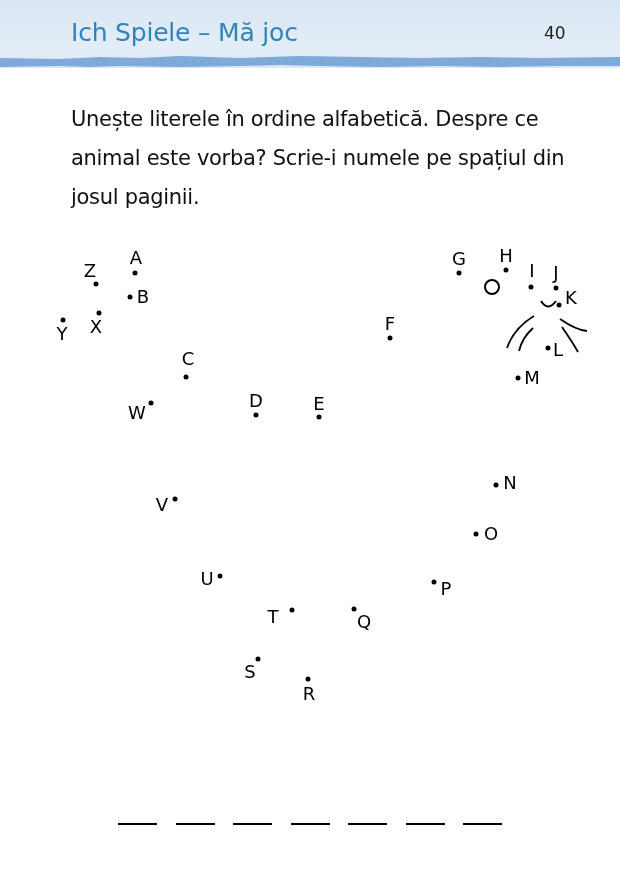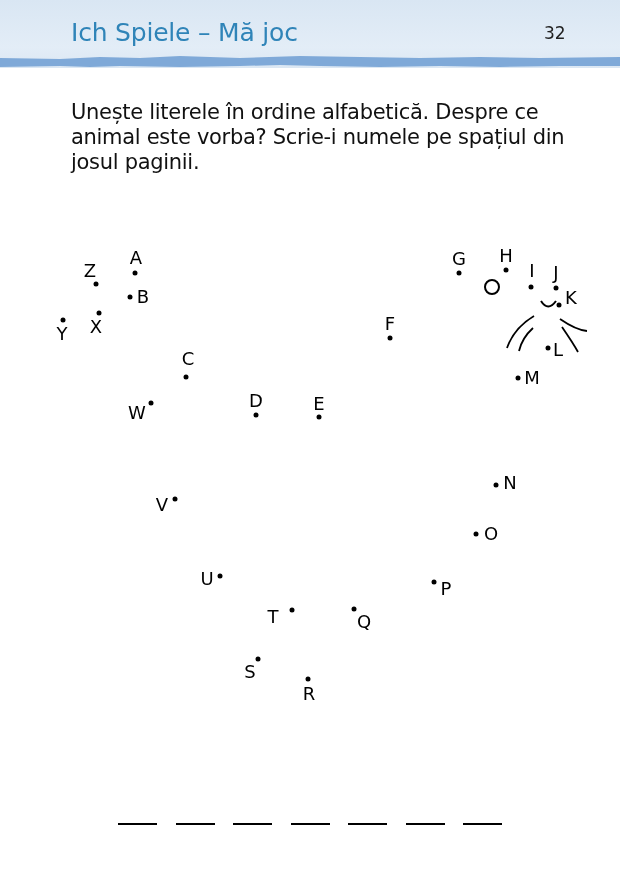--- a/index.html
+++ b/index.html
@@ -16,21 +16,21 @@
     .title {
       position: absolute; left: 71px; top: 18px;
       font-size: 25px; color: #2f84b8; letter-spacing: -0.2px;
     }
     .page-num {
       position: absolute; left: 544px; top: 23px;
       font-size: 17px; color: #222;
     }
     .instructions {
       position: absolute; left: 71px; top: 100px; width: 520px;
-      font-size: 21px; line-height: 25px; color: #111; letter-spacing: -0.3px;
+      font-size: 21px; line-height: 39px; color: #111; letter-spacing: -0.3px;
     }
     .dot {
       position: absolute; width: 5px; height: 5px; border-radius: 50%;
       background: #000; transform: translate(-50%, -50%);
     }
     .lbl {
       position: absolute; font-size: 18px; color: #000;
       transform: translate(-50%, -50%); line-height: 1;
     }
     .answer-line {
@@ -40,21 +40,21 @@
   </style>
 </head>
 <body>
 
 <div class="header-band"></div>
 <svg class="torn-edge" viewBox="0 0 620 20" preserveAspectRatio="none">
   <path d="M0,4 L60,5 L100,3 L140,4 L180,2 L240,4 L300,2 L360,3 L420,4 L480,3 L540,4 L620,3 L620,12 L560,12 L500,13 L440,12 L380,13 L320,12 L280,11 L240,12 L180,13 L120,12 L90,13 L60,12 L0,13 Z" fill="#7fa9d8"></path>
 </svg>
 
 <div class="title">Ich Spiele – Mă joc</div>
-<div class="page-num">32</div>
+<div class="page-num">40</div>
 
 <div class="instructions">Unește literele în ordine alfabetică. Despre ce animal este vorba? Scrie-i numele pe spațiul din josul paginii.</div>
 
 <div id="puzzle">
     <div class="dot" style="left: 135px; top: 273px;"></div>
     <div class="lbl" style="left: 136px; top: 258px;">A</div>
     <div class="dot" style="left: 130px; top: 297px;"></div>
     <div class="lbl" style="left: 143px; top: 297px;">B</div>
     <div class="dot" style="left: 186px; top: 377px;"></div>
     <div class="lbl" style="left: 188px; top: 359px;">C</div>

